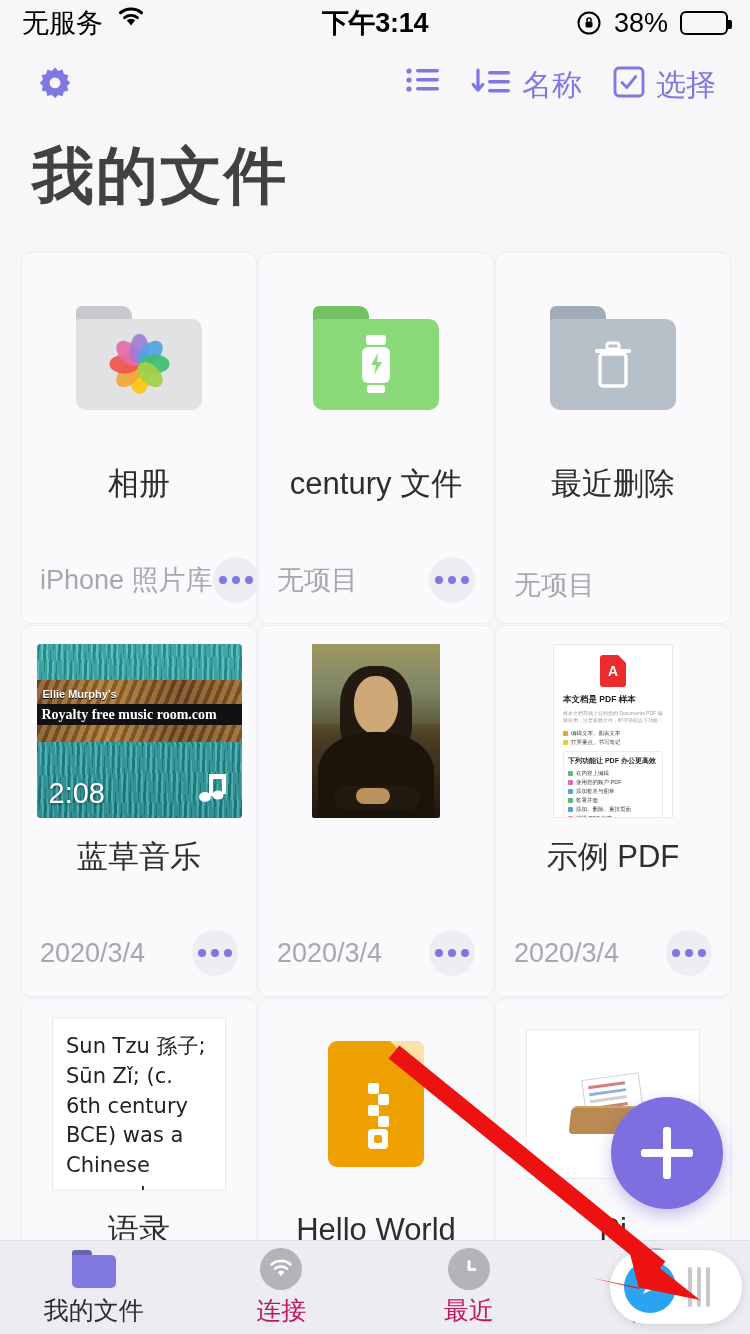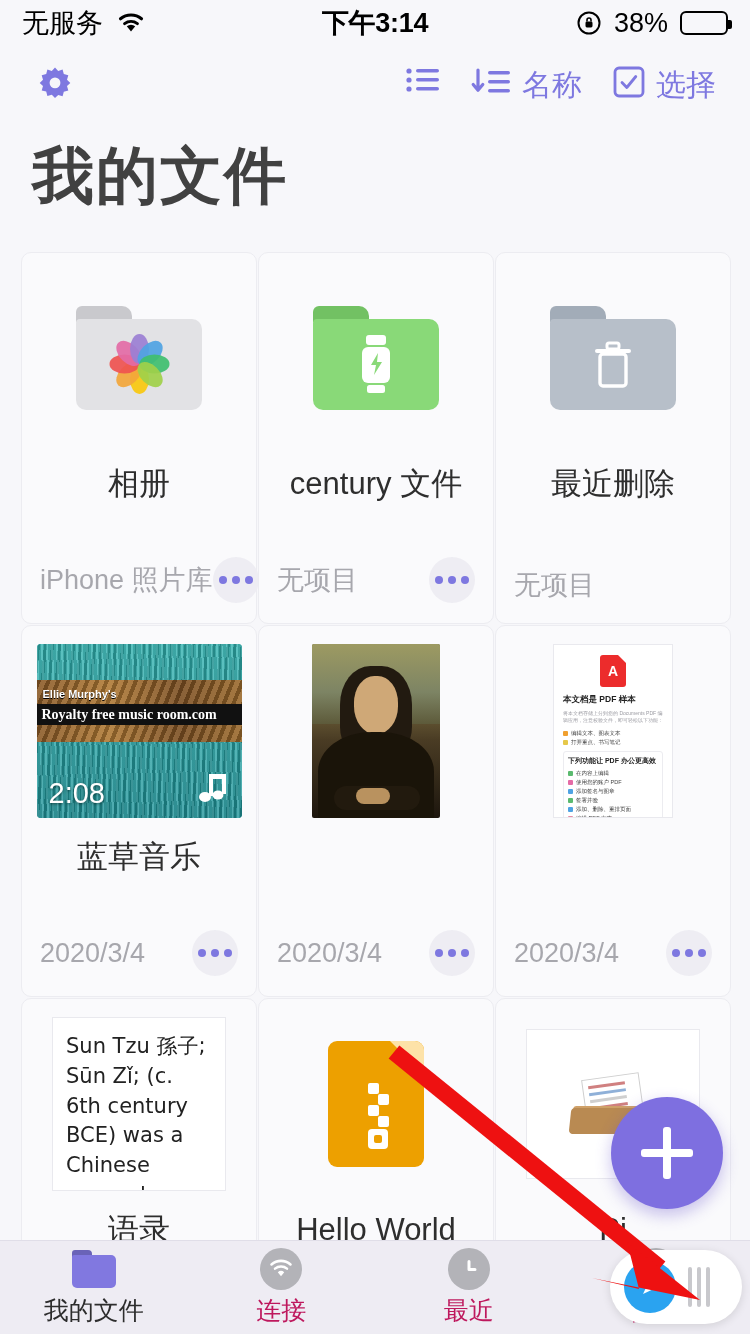--- a/index.html
+++ b/index.html
@@ -19,21 +19,21 @@
 
   
   .statusbar {
     position: absolute; top: 0; left: 0;
     width: 750px; height: 46px;
     display: flex; align-items: center;
     padding: 0 22px;
     box-sizing: border-box;
     color: #000;
   }
-  .sb-left { display: flex; align-items: center; gap: 12px; flex: 0 0 auto; }
+  .sb-left { display: flex; gap: 12px; flex: 0 0 auto; }
   .sb-carrier { font-size: 27px; font-weight: 400; letter-spacing: 0px; }
   .sb-center {
     position: absolute; left: 0; right: 0; text-align: center;
     font-size: 27px; font-weight: 700; letter-spacing: -0.3px;
   }
   .sb-right {
     margin-left: auto; display: flex; align-items: center; gap: 12px;
     position: relative; z-index: 2;
   }
   .sb-batt-text { font-size: 27px; font-weight: 400; }
@@ -589,20 +589,21 @@
                 <span>添加、删除、重排页面</span>
               </div>
             <div class="pdf-li">
                 <b style="background:#e58ba6"></b>
                 <span>编辑 PDF 文本</span>
               </div>
           </div>
 
         </div>
       </div>
+      <div class="card-title">示例 PDF</div>
       <div class="card-foot">
         <span class="card-sub">2020/3/4</span>
         <span class="more-btn">
             <i></i>
             <i></i>
             <i></i>
           </span>
       </div>
     </div>
 

